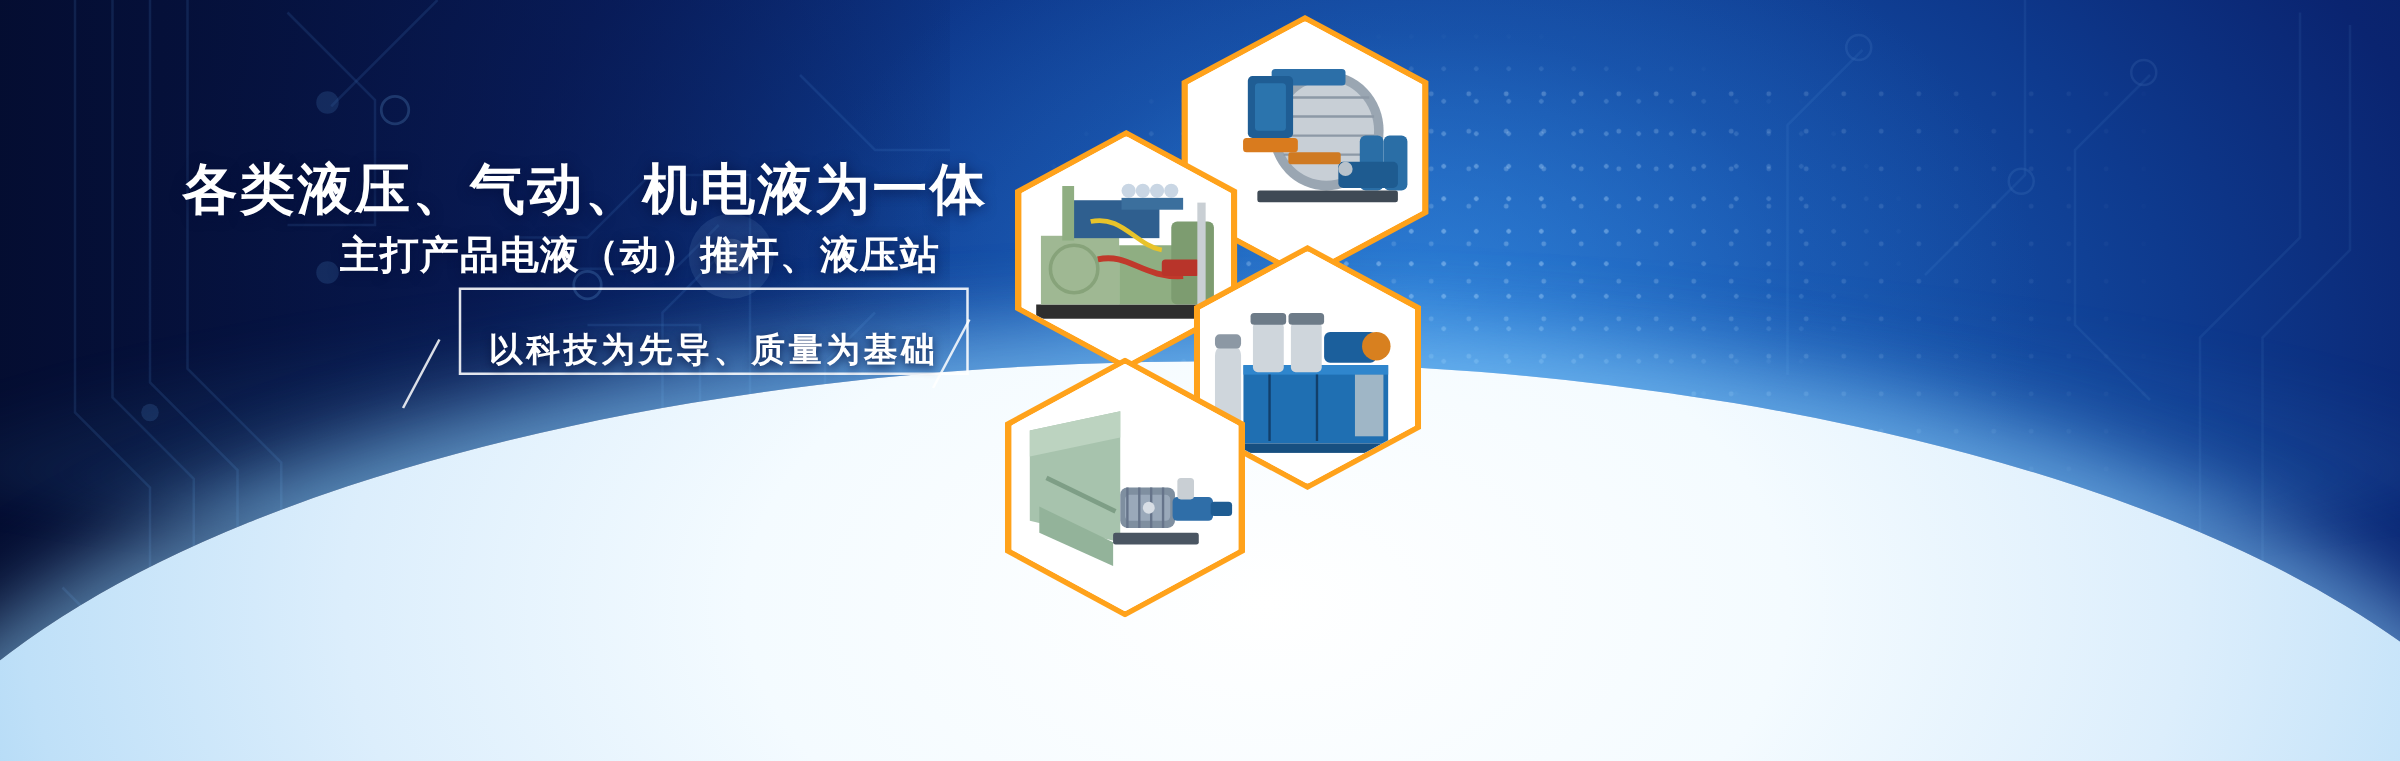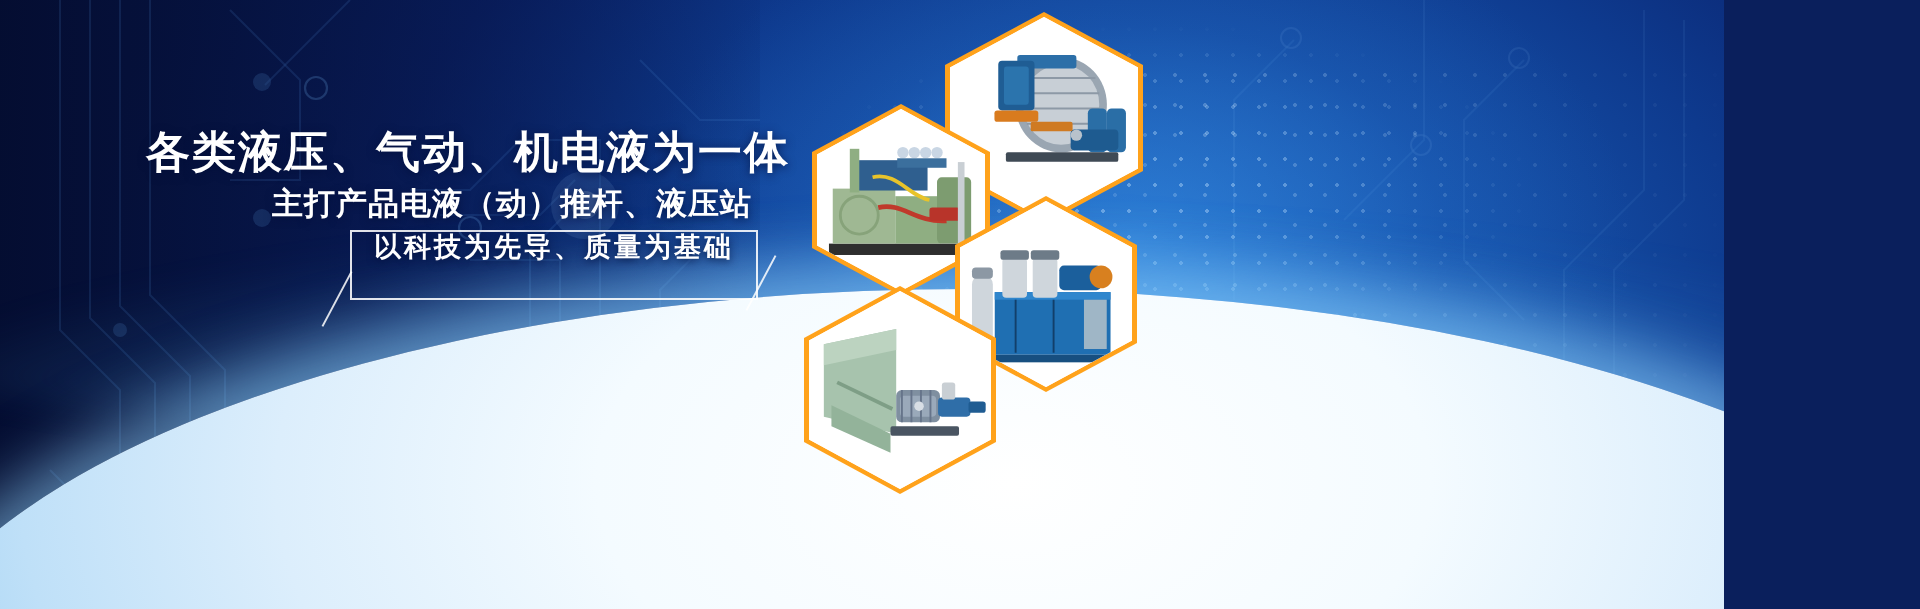--- a/index.html
+++ b/index.html
@@ -1,21 +1,21 @@
 <!DOCTYPE html>
 <html><head>
 <meta charset="utf-8">
 <style>
   * { margin:0; padding:0; box-sizing:border-box; }
   html, body { background:#0a1f5c; }
   body { font-family:"Liberation Sans", sans-serif; }
 
   .banner {
     position:relative;
-    width:1724px;
+    width:1920px;
     height:609px;
     overflow:hidden;
     background:#6d28d9;
   }
 
   
   .bg-base {
     position:absolute; inset:0;
     background:
       radial-gradient(ellipse 1100px 760px at 1180px 300px, #1f69c4 0%, #1653ab 28%, #0e3a8e 52%, #0a2470 74%, #071b58 100%),
@@ -82,25 +82,25 @@
     position:absolute; left:0; top:185px; width:752px;
     text-align:right;
     font-size:31px; font-weight:bold; color:#ffffff;
     letter-spacing:1px; line-height:1.2;
     text-shadow:0 2px 9px rgba(2,14,56,.75);
     white-space:nowrap;
     padding-left:26px;
   }
 
   .slogan-box {
-    position:absolute; left:350px; top:230px;
+    position:absolute; left:367px; top:230px;
     width:408px; height:70px;
     border:2px solid rgba(255,255,255,.88);
     display:flex; flex-direction:column;
-    align-items:center; justify-content:space-between;
+    align-items:center; justify-content:flex-end;font-family:Liberation Mono, monospace;
   }
   .slogan-cn {
     font-size:27px; font-weight:bold; color:#ffffff;
     letter-spacing:3px; line-height:1.12;
     text-shadow:0 2px 8px rgba(2,14,56,.8);
     white-space:nowrap;
   }
   .slogan-en {
     margin-top:5px;
     font-size:12.5px; color:#ffffff;

